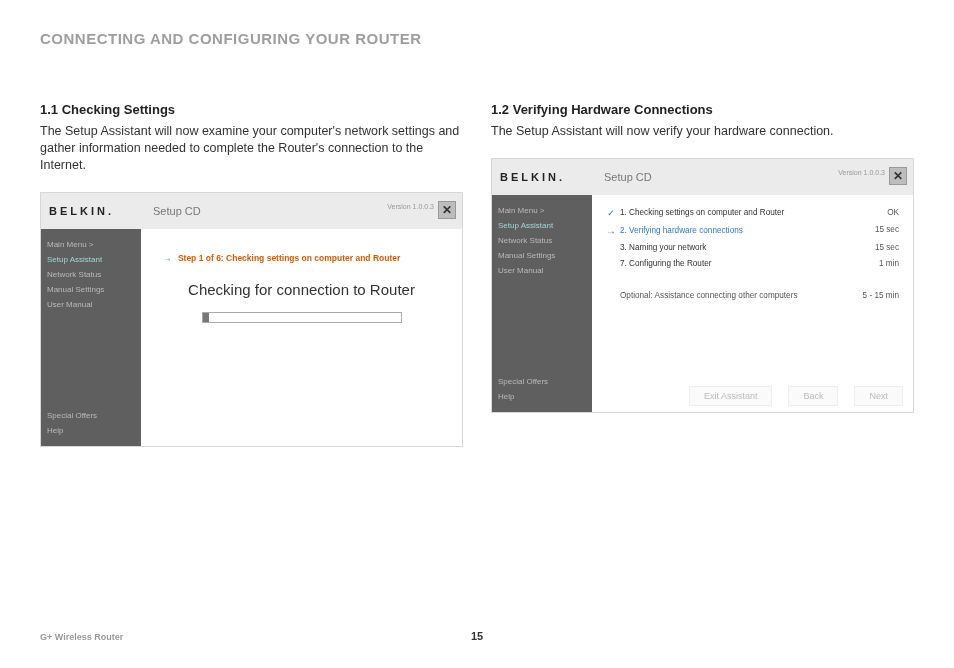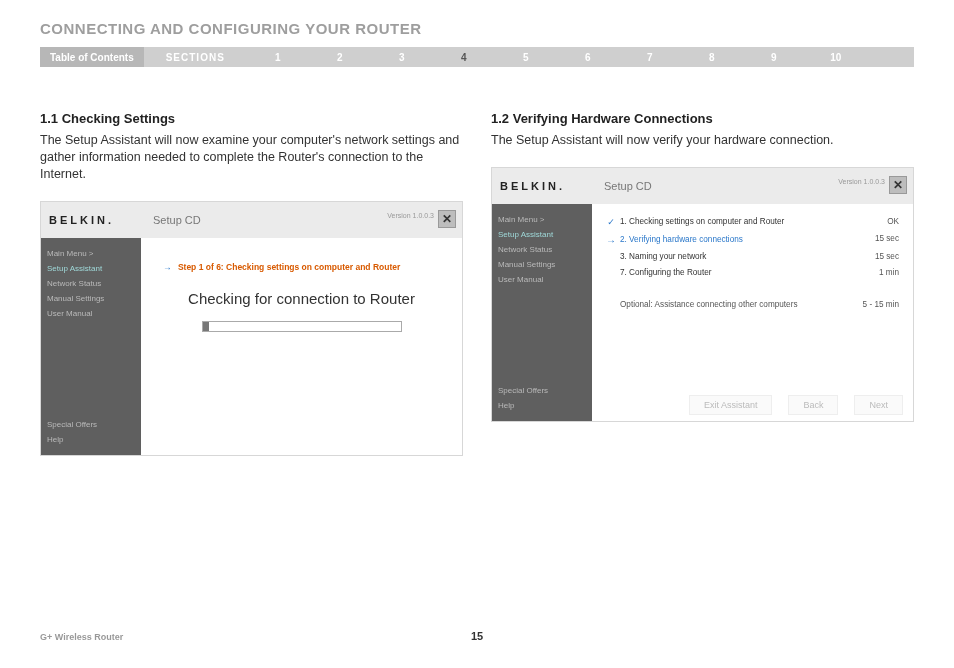--- a/index.html
+++ b/index.html
@@ -1,24 +1,24 @@
 <!DOCTYPE html>
 <html><head>
 <meta charset="utf-8">
 <style>
   * { box-sizing: border-box; }
   body { margin: 0; font-family: Arial, Helvetica, sans-serif; background: #fff; color: #333; }
-  .page { width: 954px; height: 668px; padding: 20px 40px 20px; position: relative; }
+  .page { width: 954px; height: 668px; padding: 30px 40px 20px; position: relative; }
   .page-title { font-size: 15px; font-weight: bold; color: #9e9e9e; letter-spacing: .5px; text-transform: uppercase; margin-bottom: 10px; }
   .navbar { display: flex; align-items: center; background: #cfcfcf; height: 20px; font-size: 10px; color: #fff; }
   .navbar .toc { background: #b7b7b7; color: #fff; padding: 0 10px; height: 100%; display: flex; align-items: center; font-weight: bold; }
   .navbar .sections-label { color: #fff; font-weight: bold; padding: 0 22px; letter-spacing: 1px; }
   .navbar .section-num { flex: 0 0 auto; width: 62px; text-align: center; color: #fff; font-weight: bold; }
   .navbar .section-num.active { color: #555; }
-  .columns { display: flex; gap: 28px; margin-top: 44px; }
+  .columns { display: flex; gap: 28px; margin-top: 55px; }
   .col { flex: 1 1 0; }
   .subheading { font-size: 13px; font-weight: bold; color: #222; margin-bottom: 6px; }
   .bodytext { font-size: 12.5px; color: #333; line-height: 1.35; margin-bottom: 18px; }
   
   .app { border: 1px solid #d7d7d7; width: 100%; height: 255px; display: flex; flex-direction: column; font-size: 9px; }
   .app-header { height: 36px; background: #ebebeb; display: flex; align-items: center; padding: 0 8px; position: relative; }
   .brand { font-size: 11px; font-weight: 900; letter-spacing: 3px; color: #222; width: 92px; }
   .header-title { font-size: 11px; color: #777; margin-left: 12px; }
   .version { position: absolute; right: 28px; top: 10px; font-size: 7px; color: #999; }
   .close-btn { position: absolute; right: 6px; top: 8px; width: 18px; height: 18px; background: #bdbdbd; display: flex; align-items: center; justify-content: center; color: #333; font-size: 12px; font-weight: bold; border: 1px solid #999; }
@@ -46,36 +46,20 @@
   .ghost-btn { color: #bbb; font-size: 9px; padding: 4px 14px; border: 1px solid #eee; background: #fafafa; }
   .footer { position: absolute; left: 40px; right: 40px; bottom: 26px; display: flex; justify-content: space-between; align-items: flex-end; font-size: 9px; color: #999; font-weight: bold; }
   .footer .pagenum { position: absolute; left: 50%; transform: translateX(-50%); bottom: 0; font-size: 11px; color: #333; text-align: right; }
 </style>
 </head>
 <body>
 
 <div class="page">
   <div class="page-title">CONNECTING AND CONFIGURING YOUR ROUTER</div>
 
-  <div class="navbar">
-    <div class="toc">Table of Contents</div>
-    <div class="sections-label">SECTIONS</div>
-    <div id="sections-slot" style="display:flex; flex:1;">
-        <div class="section-num">1</div>
-        <div class="section-num">2</div>
-        <div class="section-num">3</div>
-        <div class="section-num active">4</div>
-        <div class="section-num">5</div>
-        <div class="section-num">6</div>
-        <div class="section-num">7</div>
-        <div class="section-num">8</div>
-        <div class="section-num">9</div>
-        <div class="section-num">10</div>
-      </div>
-  </div>
 
   <div class="columns">
 
     <div class="col">
       <div class="subheading">1.1 Checking Settings</div>
       <div class="bodytext">The Setup Assistant will now examine your computer's network settings and gather information needed to complete the Router's connection to the Internet.</div>
 
       <div class="app">
         <div class="app-header">
           <span class="brand">BELKIN.</span>

